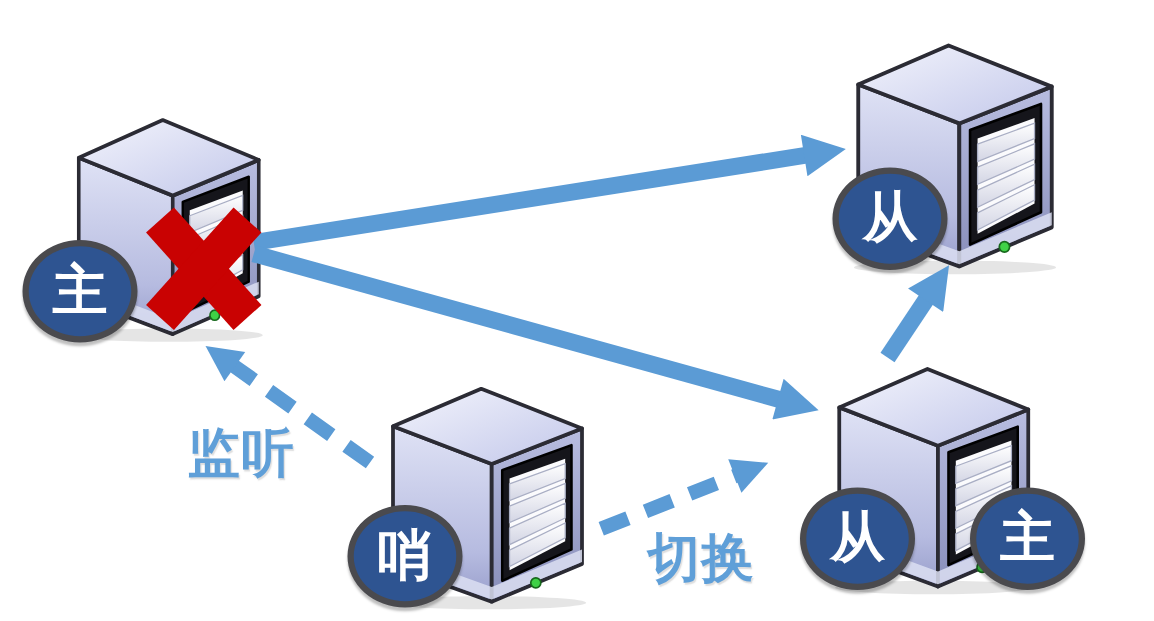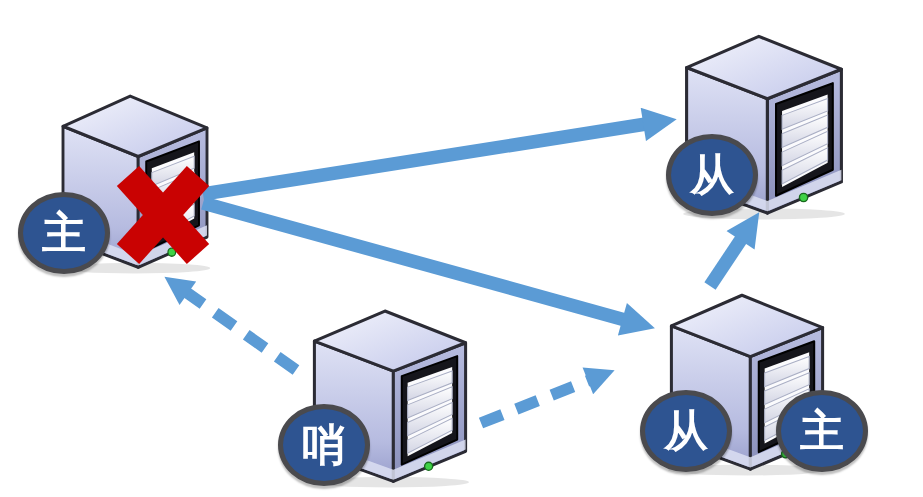--- a/index.html
+++ b/index.html
@@ -121,14 +121,16 @@
     <line x1="17" y1="15" x2="87" y2="93"></line>
     <line x1="87" y1="15" x2="17" y2="93"></line>
   </svg>
 
   <div class="badge badge-master">主</div>
   <div class="badge badge-slave-top">从</div>
   <div class="badge badge-sentinel">哨</div>
   <div class="badge badge-slave-bottom">从</div>
   <div class="badge badge-promoted">主</div>
 
+  <div class="edge-label label-monitor">监听</div>
+  <div class="edge-label label-switchover">切换</div>
 
 </div>
 
 </body></html>

